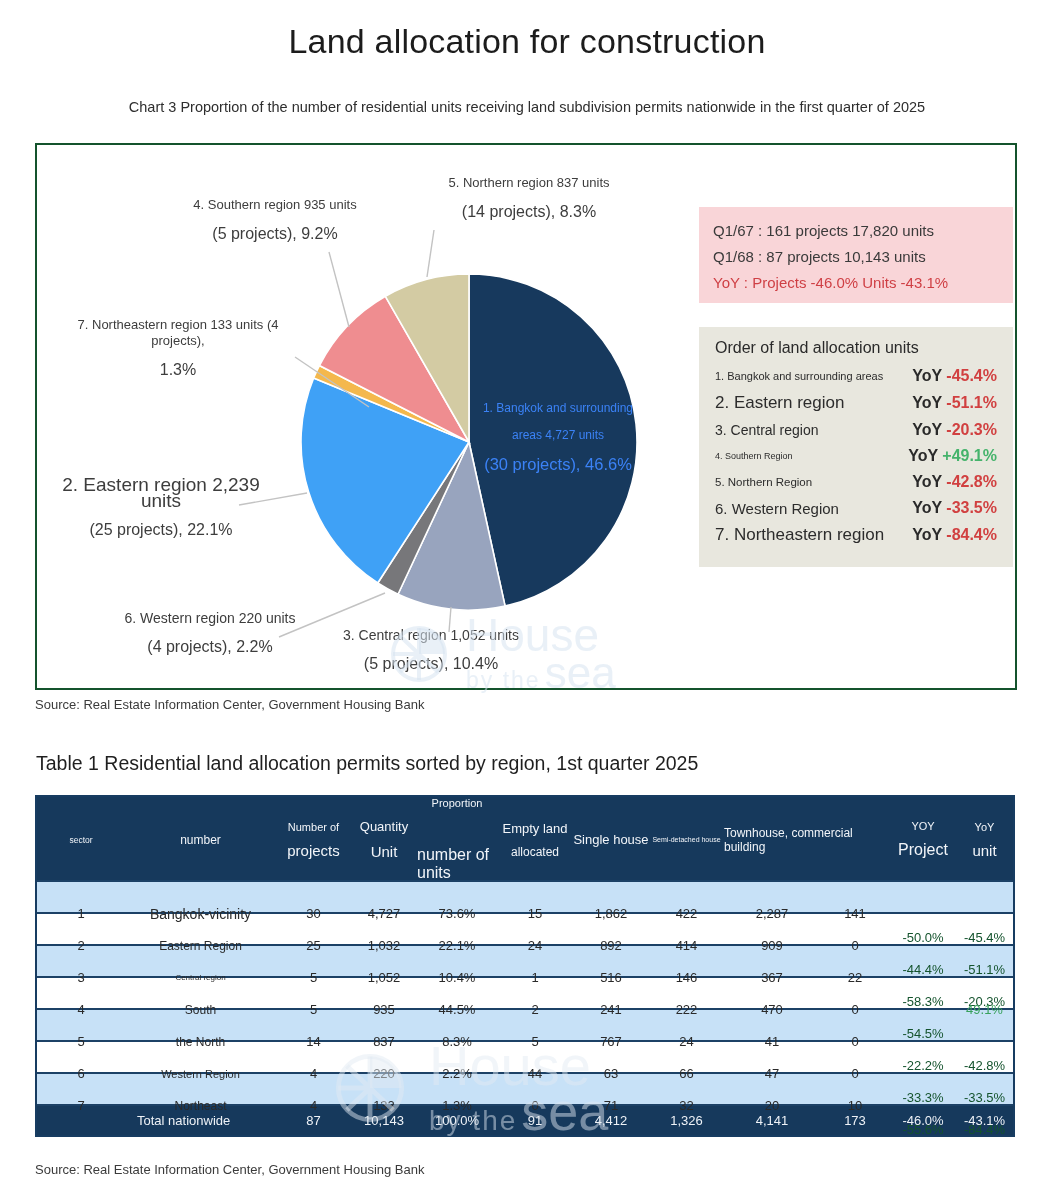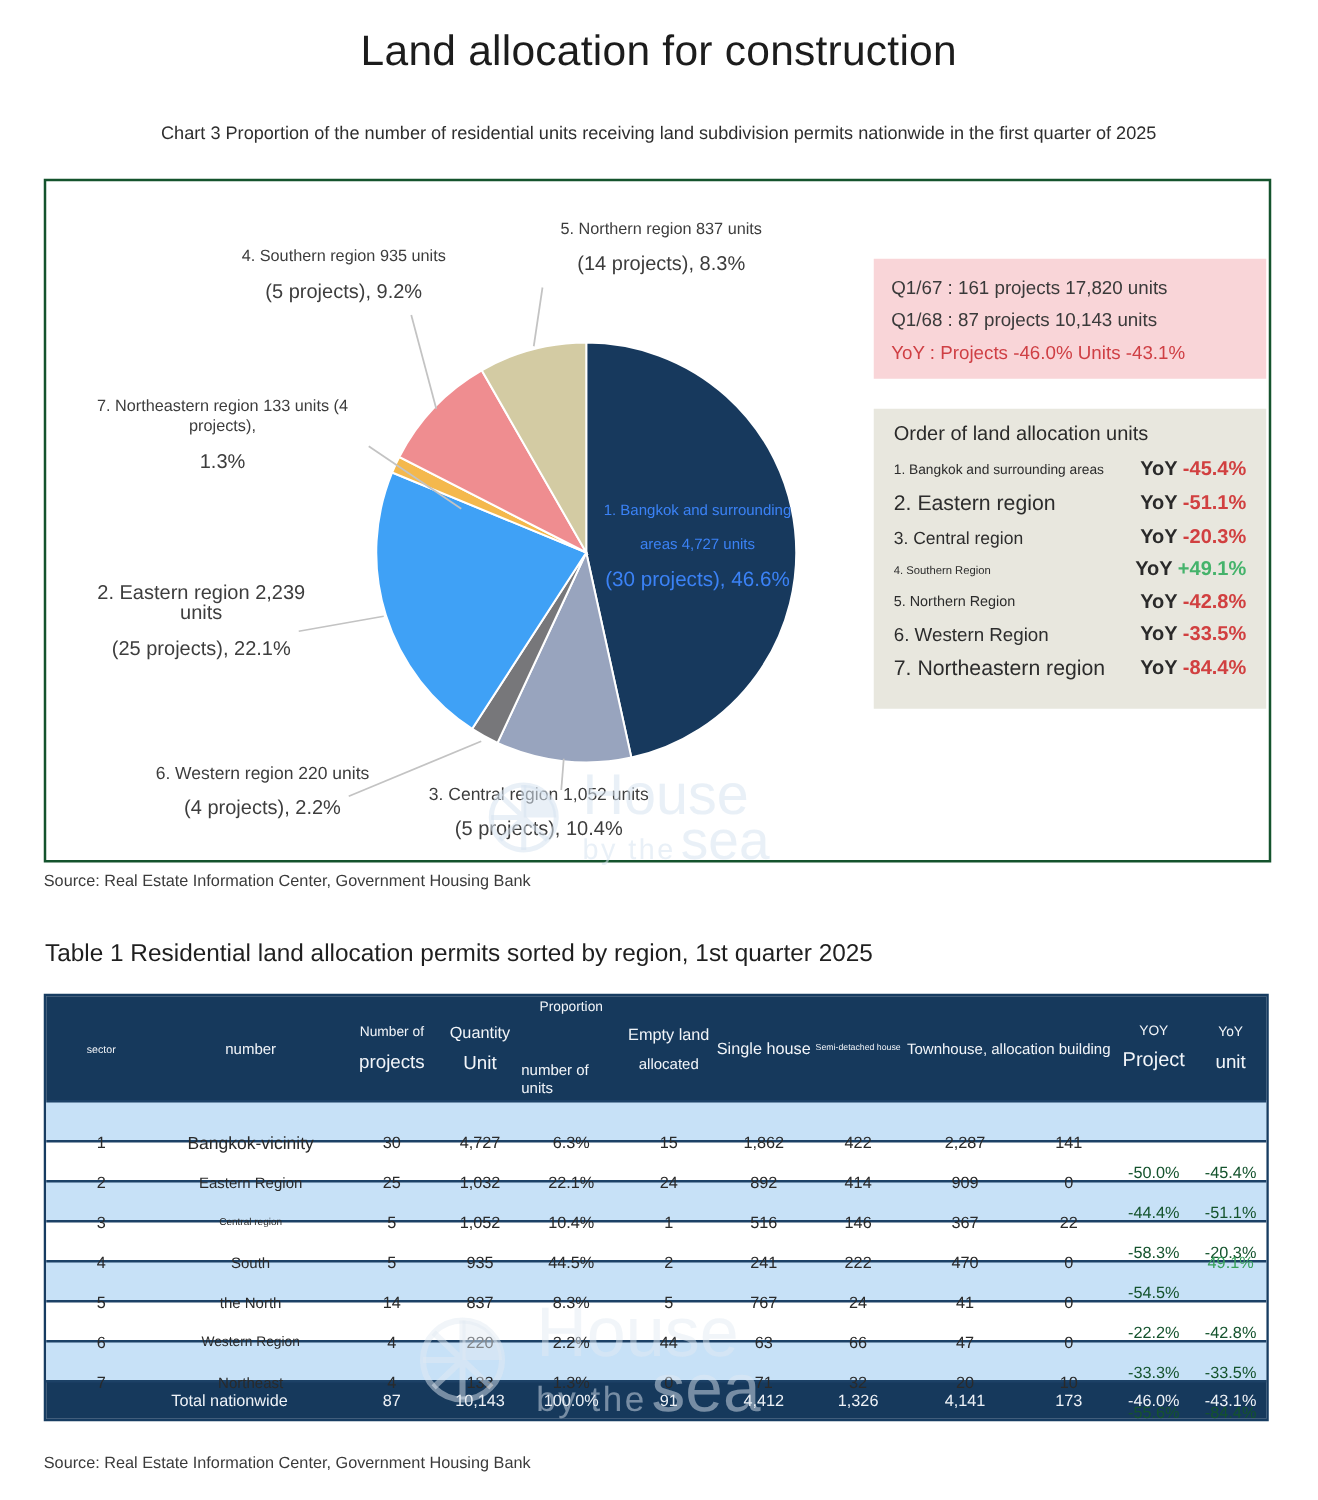--- a/index.html
+++ b/index.html
@@ -127,21 +127,21 @@
     </div>
     <div class="callout" style="left:148px;top:52px;width:180px;">
       <div class="l1">4. Southern region 935 units</div>
       <div class="l2">(5 projects), 9.2%</div>
     </div>
     <div class="callout" style="left:22px;top:172px;width:238px;">
       <div class="l1">7. Northeastern region 133 units (4 projects),</div>
       <div class="l2">1.3%</div>
     </div>
     <div class="callout" style="left:24px;top:322px;width:200px;">
-      <div class="l2" style="margin-top:0;font-size:16px;">2. Eastern region 2,239 units</div>
+      <div class="l2" style="margin-top:10px;font-size:19px;">2. Eastern region 2,239 units</div>
       <div class="l2">(25 projects), 22.1%</div>
     </div>
     <div class="callout" style="left:83px;top:465px;width:180px;">
       <div class="l1" style="font-size:14px;">6. Western region 220 units</div>
       <div class="l2">(4 projects), 2.2%</div>
     </div>
     <div class="callout" style="left:294px;top:482px;width:200px;">
       <div class="l1" style="font-size:14px;">3. Central region 1,052 units</div>
       <div class="l2">(5 projects), 10.4%</div>
     </div>
@@ -217,46 +217,46 @@
       <div class="hcell">
         <span class="h-sm">Number of</span>
         <span class="h-lg">projects</span>
       </div>
       <div class="hcell">
         <span class="h-sm" style="font-size:13px;">Quantity</span>
         <span class="h-lg">Unit</span>
       </div>
       <div class="hcell">
         <span class="h-sm">Proportion</span>
-        <span class="h-sm" style="font-size:12px;margin-top:28px;">number of units</span>
+        <span class="h-sm" style="font-size:16px;margin-top:28px;">number of units</span>
       </div>
       <div class="hcell">
         <span class="h-sm" style="font-size:13px;">Empty land</span>
         <span class="h-sm" style="font-size:12px;">allocated</span>
       </div>
       <div class="hcell h-single">Single house</div>
       <div class="hcell h-semi">Semi-detached house</div>
-      <div class="hcell h-town">Townhouse, allocation building</div>
+      <div class="hcell h-town">Townhouse, commercial building</div>
       <div class="hcell">
         <span class="h-sm">YOY</span>
         <span class="h-lg" style="font-size:16px;">Project</span>
       </div>
       <div class="hcell">
         <span class="h-sm">YoY</span>
         <span class="h-lg">unit</span>
       </div>
     </div>
 
     <div id="table-body">
         <div class="tgrid trow blue">
           <div class="tcell">1</div>
           <div class="tcell" style="font-size: 14px;">Bangkok-vicinity</div>
           <div class="tcell">30</div>
           <div class="tcell">4,727</div>
-          <div class="tcell">6.3%</div>
+          <div class="tcell">73.6%</div>
           <div class="tcell">15</div>
           <div class="tcell">1,862</div>
           <div class="tcell">422</div>
           <div class="tcell">2,287</div>
           <div class="tcell">141</div>
           <div class="tcell red">-50.0%</div>
           <div class="tcell red">-45.4%</div>
         </div>
         <div class="tgrid trow white">
           <div class="tcell">2</div>

